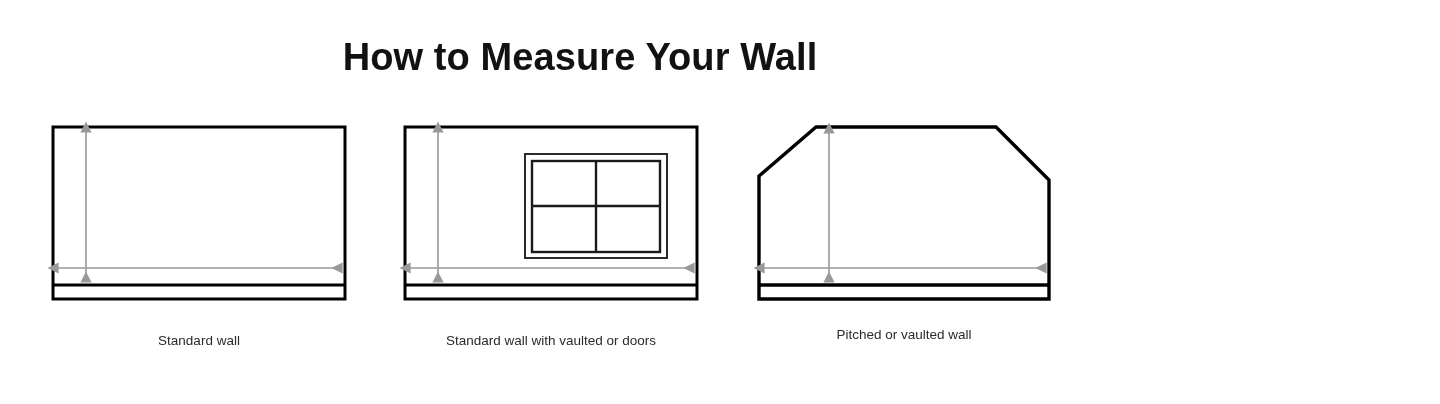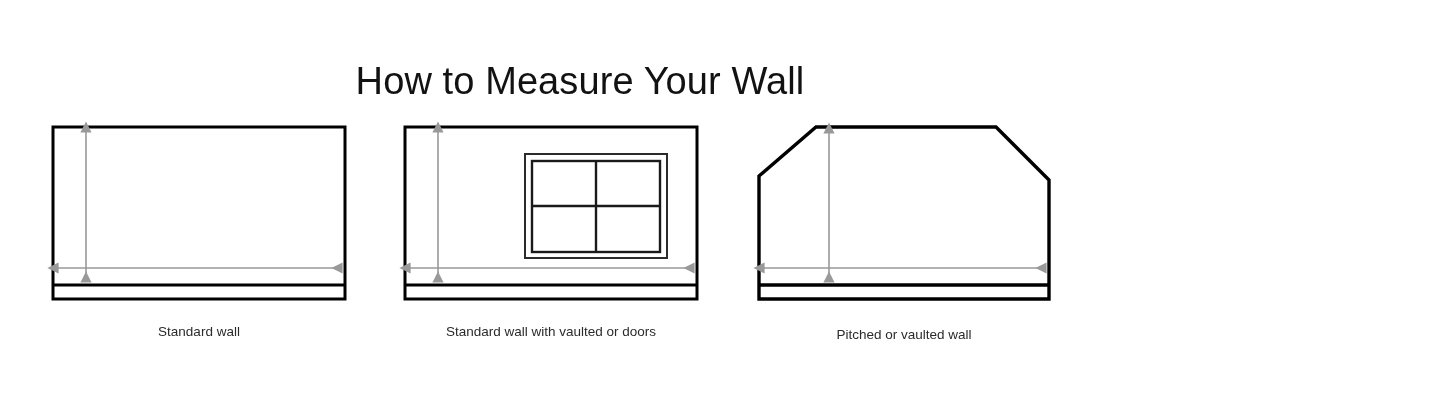--- a/index.html
+++ b/index.html
@@ -20,26 +20,25 @@
     width: 1440px;
     height: 404px;
   }
   .page-title {
     position: absolute;
     left: 0;
     top: 32px;
     width: 1160px;
     text-align: center;
     font-size: 38px;
-    font-weight: 400;
+    font-weight: 700;
     letter-spacing: 0.1px;
     color: #121212;
     line-height: 50px;
     white-space: nowrap;
-    margin-top: 24px;
   }
   .diagrams {
     position: absolute;
     left: 0;
     top: 112px;
     width: 1440px;
     height: 250px;
   }
   .figure {
     position: absolute;
@@ -58,21 +57,21 @@
     color: #2b2b2b;
     line-height: 18px;
     white-space: nowrap;
   }
   .fig-1 { left: 40px;   width: 318px; }
   .fig-2 { left: 392px;  width: 318px; }
   .fig-3 { left: 745px;  width: 318px; }
   .fig-4 { left: 1095px; width: 320px; }
 
   .fig-1 .fig-caption,
-  .fig-2 .fig-caption { top: 211px; }
+  .fig-2 .fig-caption { top: 220px; }
   .fig-3 .fig-caption,
   .fig-4 .fig-caption { top: 214px; }
 </style>
 </head>
 <body>
 
 <div class="page">
 
   <div class="page-title">How to Measure Your Wall</div>
 

